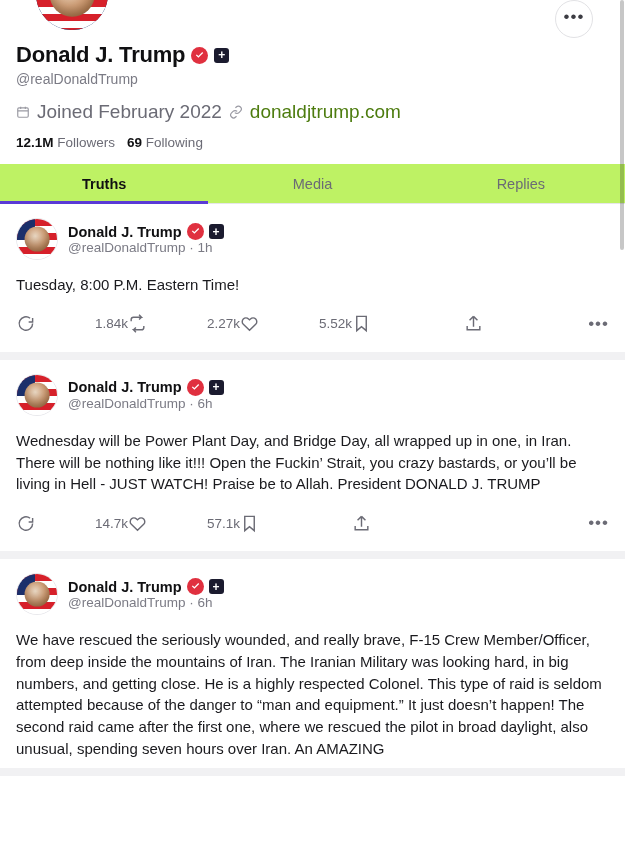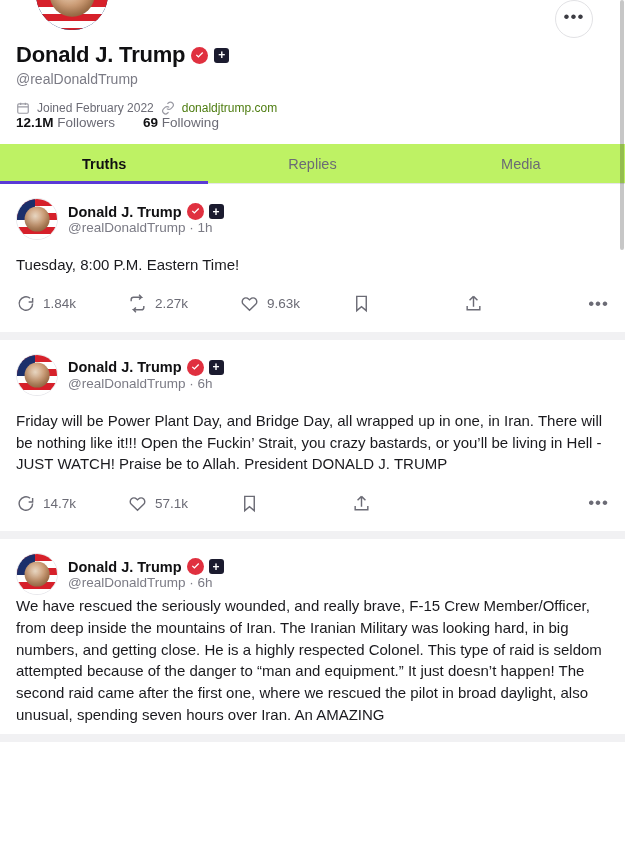--- a/index.html
+++ b/index.html
@@ -110,31 +110,32 @@
   }
   .handle {
     font-size: 14px;
     color: #7b7b85;
     margin-top: 3px;
   }
   .meta-row {
     display: flex; align-items: center;
     gap: 7px;
     margin-top: 14px;
-    font-size: 12px;
+    font-size: 19px;
     color: #6b6b75;
   }
   .meta-row .icon { color: #9a9aa3; display: inline-flex; }
   .meta-link {
     color: #4d7c0f;
     text-decoration: none;
   }
   .stats-row {
     display: flex; align-items: flex-end;
-    gap: 28px;
+    gap: 12px;
+    margin-top: 12px;
     font-size: 13.5px;
     color: #6b6b75;
   }
   .stats-row b { color: #101012; font-size: 13.5px; }
 
   
   .tabs {
     display: flex;
     margin-top: 14px;
     border-bottom: 1px solid #e6e6e9;
@@ -189,33 +190,34 @@
   .post-sub {
     font-size: 13.5px; color: #7b7b85; margin-top: 0;
   }
   .post-body {
     font-size: 15px;
     line-height: 1.45;
     color: #1a1a1e;
     margin: 14px 0 4px;
     white-space: pre-wrap;
   }
-  .post-body.tight { margin-top: 0; }
+  .post-body.tight { margin-top: 14px; }
   .actions {
     display: flex;
     align-items: center;
     margin: 6px 0 2px;
     height: 44px;
   }
   .action {
     display: flex; align-items: center; gap: 8px;
     color: #6b6b75;
     font-size: 13.5px;
     cursor: pointer;
     width: 112px;
+    justify-content: space-between;
   }
   .action.last { width: auto; margin-left: auto; }
   .action svg { display: block; }
 
   .scrollbar {
     position: absolute;
     top: 0; right: 0;
     width: 5px; height: 843px;
     background: transparent;
   }
@@ -278,22 +280,22 @@
       </span>
       <span>
         <b>69</b>
         <span>Following</span>
       </span>
     </div>
   </div>
 
   <div class="tabs">
     <div class="tab active">Truths</div>
+    <div class="tab">Media</div>
     <div class="tab">Replies</div>
-    <div class="tab">Media</div>
   </div>
 
   <div class="feed">
 
     <div class="post">
       <div class="post-head">
         <div class="sm-avatar">
             <div class="flag-av"></div>
           </div>
         <div class="post-ident">
@@ -332,21 +334,21 @@
               </svg>
           </span>
           <span>2.27k</span>
         </div>
         <div class="action">
           <span>
             <svg width="19" height="19" viewBox="0 0 24 24" fill="none" stroke="#6b6b75" stroke-width="1.8">
                 <path d="M12 20.5 4.2 13a4.7 4.7 0 0 1 6.6-6.7l1.2 1.1 1.2-1.1A4.7 4.7 0 0 1 19.8 13z"></path>
               </svg>
           </span>
-          <span>9.63k</span>
+          <span>5.52k</span>
         </div>
         <div class="action">
           <span>
             <svg width="19" height="19" viewBox="0 0 24 24" fill="none" stroke="#6b6b75" stroke-width="1.8">
                 <path d="M6 3h12v18l-6-5-6 5z"></path>
               </svg>
           </span>
         </div>
         <div class="action">
           <span>
@@ -377,21 +379,21 @@
             </span>
             <span class="plus-badge">+</span>
           </div>
           <div class="post-sub">
             <span>@realDonaldTrump</span>
             <span>·</span>
             <span>6h</span>
           </div>
         </div>
       </div>
-      <div class="post-body">Friday will be Power Plant Day, and Bridge Day, all wrapped up in one, in Iran. There will be nothing like it!!! Open the Fuckin’ Strait, you crazy bastards, or you’ll be living in Hell - JUST WATCH! Praise be to Allah. President DONALD J. TRUMP</div>
+      <div class="post-body">Wednesday will be Power Plant Day, and Bridge Day, all wrapped up in one, in Iran. There will be nothing like it!!! Open the Fuckin’ Strait, you crazy bastards, or you’ll be living in Hell - JUST WATCH! Praise be to Allah. President DONALD J. TRUMP</div>
       <div class="actions">
         <div class="action">
           <span>
             <svg width="19" height="19" viewBox="0 0 24 24" fill="none" stroke="#6b6b75" stroke-width="1.8">
                 <path d="M21 12a8.5 8.5 0 1 1-3.2-6.6"></path>
                 <path d="M21 5v5h-5"></path>
               </svg>
           </span>
           <span>14.7k</span>
         </div>

